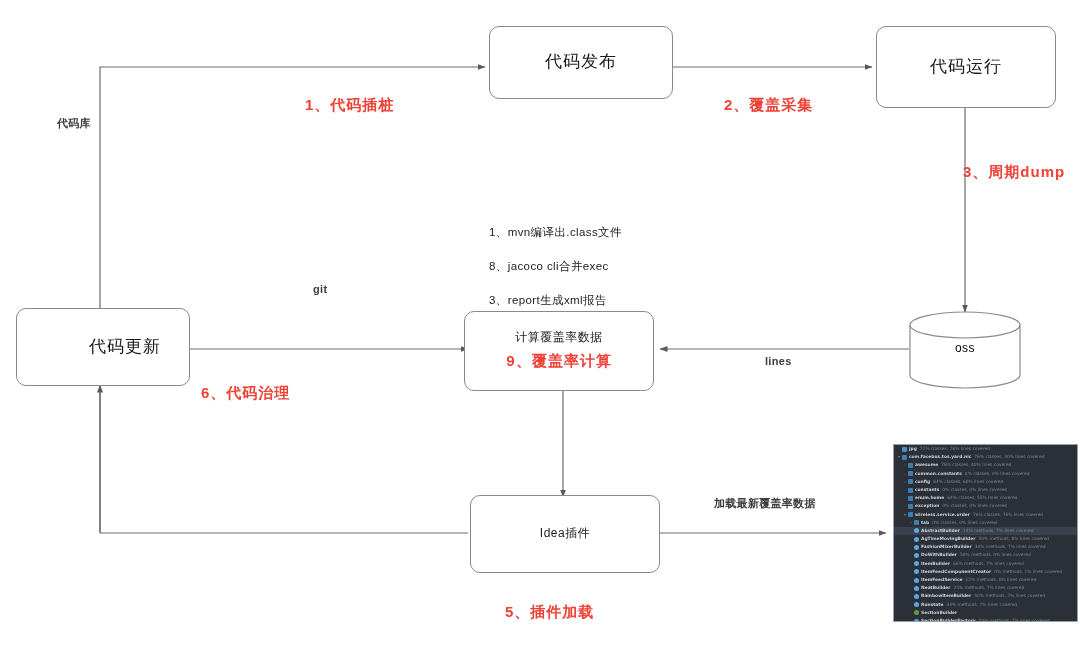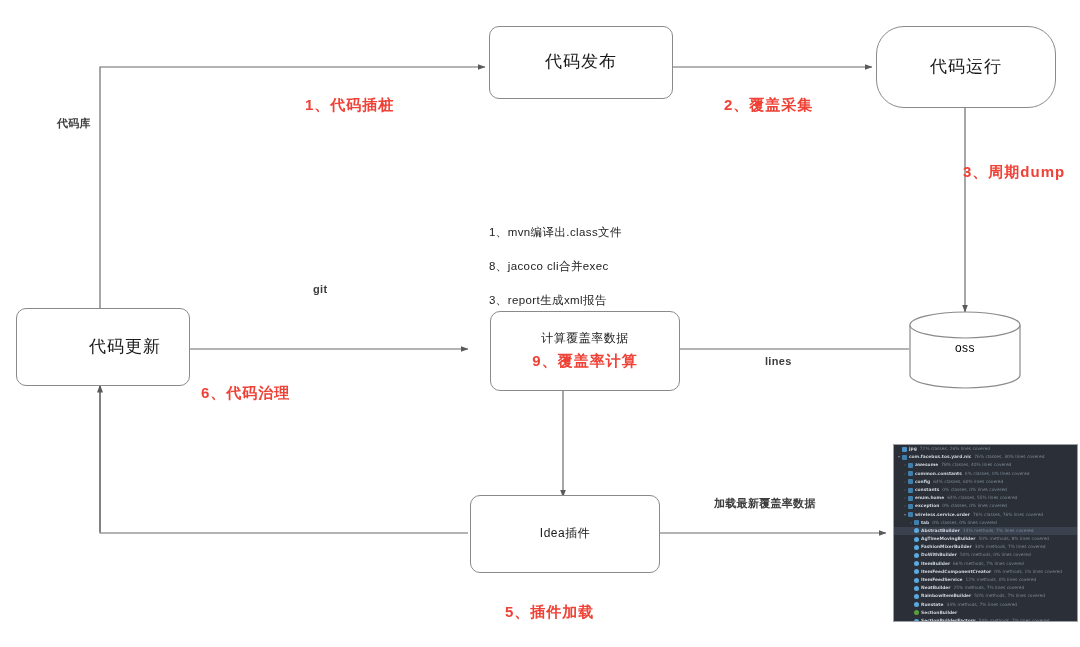--- a/index.html
+++ b/index.html
@@ -155,29 +155,29 @@
       <path d="M660,533 L886,533" marker-end="url(#arrow)"></path>
 
       <path d="M468,533 L100,533 L100,385" marker-end="url(#arrow)"></path>
     </g>
   </svg>
 
   <div class="node" style="left:489px; top:26px; width:184px; height:73px;">
     <div class="node-label">代码发布</div>
   </div>
 
-  <div class="node" style="left:876px; top:26px; width:180px; height:82px;border-radius:28px;">
+  <div class="node" style="left:876px; top:26px; width:180px; height:82px;">
     <div class="node-label">代码运行</div>
   </div>
 
   <div class="node" style="left:16px; top:308px; width:174px; height:78px;padding-left:44px;">
     <div class="node-label">代码更新</div>
   </div>
 
-  <div class="node" style="left:490px; top:311px; width:190px; height:80px;">
+  <div class="node" style="left:464px; top:311px; width:190px; height:80px;font-family:Liberation Mono, monospace;">
     <div class="node-label small">计算覆盖率数据</div>
     <div class="node-sub-red">9、覆盖率计算</div>
   </div>
 
   <div class="node" style="left:470px; top:495px; width:190px; height:78px;">
     <div class="node-label small">Idea插件</div>
   </div>
 
   <div style="position:absolute; left:908px; top:311px; width:114px; height:78px;">
     <svg width="114" height="78" viewBox="0 0 114 78" xmlns="http://www.w3.org/2000/svg">

